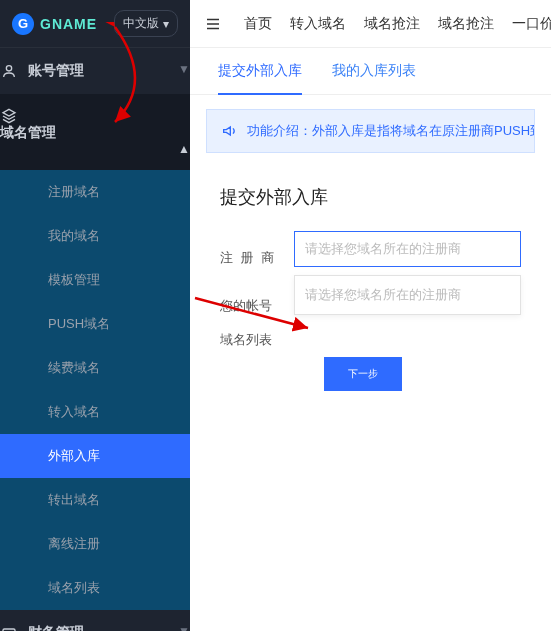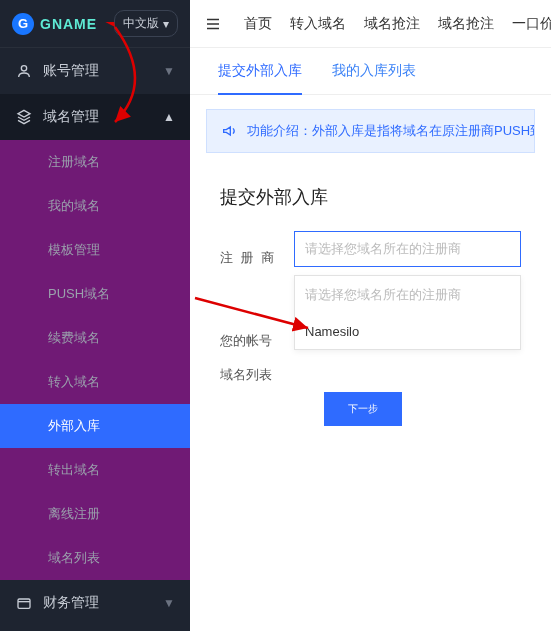--- a/index.html
+++ b/index.html
@@ -3,26 +3,26 @@
 <meta charset="utf-8">
 <style>
 * { margin: 0; padding: 0; box-sizing: border-box; }
 body { font-family: "Microsoft YaHei", Arial, sans-serif; width: 551px; height: 631px; overflow: hidden; background: #fff; position: relative; }
 .sidebar { width: 190px; height: 631px; background: #1e2430; float: left; }
 .logo-row { display: flex; align-items: center; padding: 10px 12px; border-bottom: 1px solid rgba(255,255,255,0.05); }
 .logo { display: flex; align-items: center; gap: 6px; }
 .logo-mark { width: 22px; height: 22px; background: #1976ff; border-radius: 50%; color: #fff; font-weight: bold; display: flex; align-items: center; justify-content: center; font-size: 13px; }
 .logo-text { color: #5eead4; font-weight: bold; letter-spacing: 1px; font-size: 14px; }
 .lang-sel { margin-left: auto; border: 1px solid #3a4252; color: #c8cdd6; font-size: 12px; padding: 4px 8px; border-radius: 10px; display: flex; align-items: center; gap: 4px; cursor: pointer; }
-.cat { display: flex; align-items: center; color: #c8cdd6; font-size: 14px; padding: 14px 15px; cursor: pointer; }
+.cat { display: flex; color: #c8cdd6; font-size: 14px; padding: 14px 0; cursor: pointer; font-weight: bold; }
 .cat .chev { margin-left: auto; font-size: 12px; color: #6b7280; }
 .cat.expanded .chev { color: #c8cdd6; }
-.cat.expanded { background: #151a24; }
+.cat.expanded { background: #151a24; flex-direction: column; }
 .cat-icon { width: 18px; margin-right: 10px; display: flex; align-items: center; justify-content: center; }
-.sub { list-style: none; background: #701a75; }
+.sub { list-style: none; background: #0c4a6e; }
 .sub li { color: #9aa1ac; font-size: 13px; padding: 13px 16px 13px 48px; cursor: pointer; }
 .sub li.active { background: #2f6bff; color: #fff; }
 .main { margin-left: 190px; height: 631px; position: relative; }
 .topnav { display: flex; align-items: center; padding: 0 14px; height: 48px; border-bottom: 1px solid #eee; gap: 18px; color: #333; font-size: 14px; overflow: hidden; white-space: nowrap; }
 .menu-ic { margin-right: 4px; }
 .tabs { display: flex; gap: 30px; padding: 0 28px; border-bottom: 1px solid #eee; }
 .tab { padding: 14px 0; font-size: 14px; color: #3b82f6; cursor: pointer; position: relative; }
 .tab.active { color: #2f6bff; }
 .tab.active::after { content: ""; position: absolute; left: 0; right: 0; bottom: -1px; height: 2px; background: #2f6bff; }
 .notice { margin: 14px 16px; background: #e9f1ff; border: 1px solid #cfe0ff; padding: 12px 14px; color: #2f6bff; font-size: 13px; display: flex; align-items: center; gap: 10px; white-space: nowrap; overflow: hidden; }
@@ -148,21 +148,20 @@
       <div class="lbl">注 册 商</div>
       <div class="sel">
         <span>请选择您域名所在的注册商</span>
       </div>
     </div>
 
     <div class="row">
       <div class="lbl tight">您的帐号</div>
       <div class="dropdown">
         <div class="ph">请选择您域名所在的注册商</div>
-        <div class="opt">Namesilo</div>
       </div>
     </div>
 
     <div class="row">
       <div class="lbl tight">域名列表</div>
     </div>
 
     <div class="btn-row">
       <button class="btn">下一步</button>
     </div>

